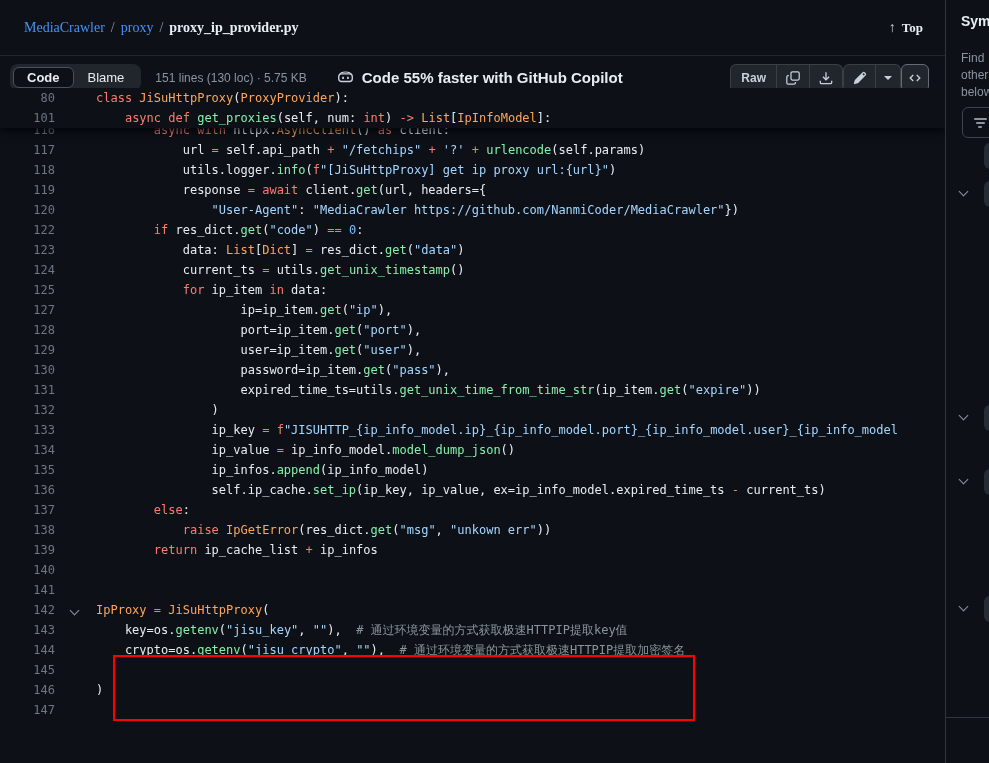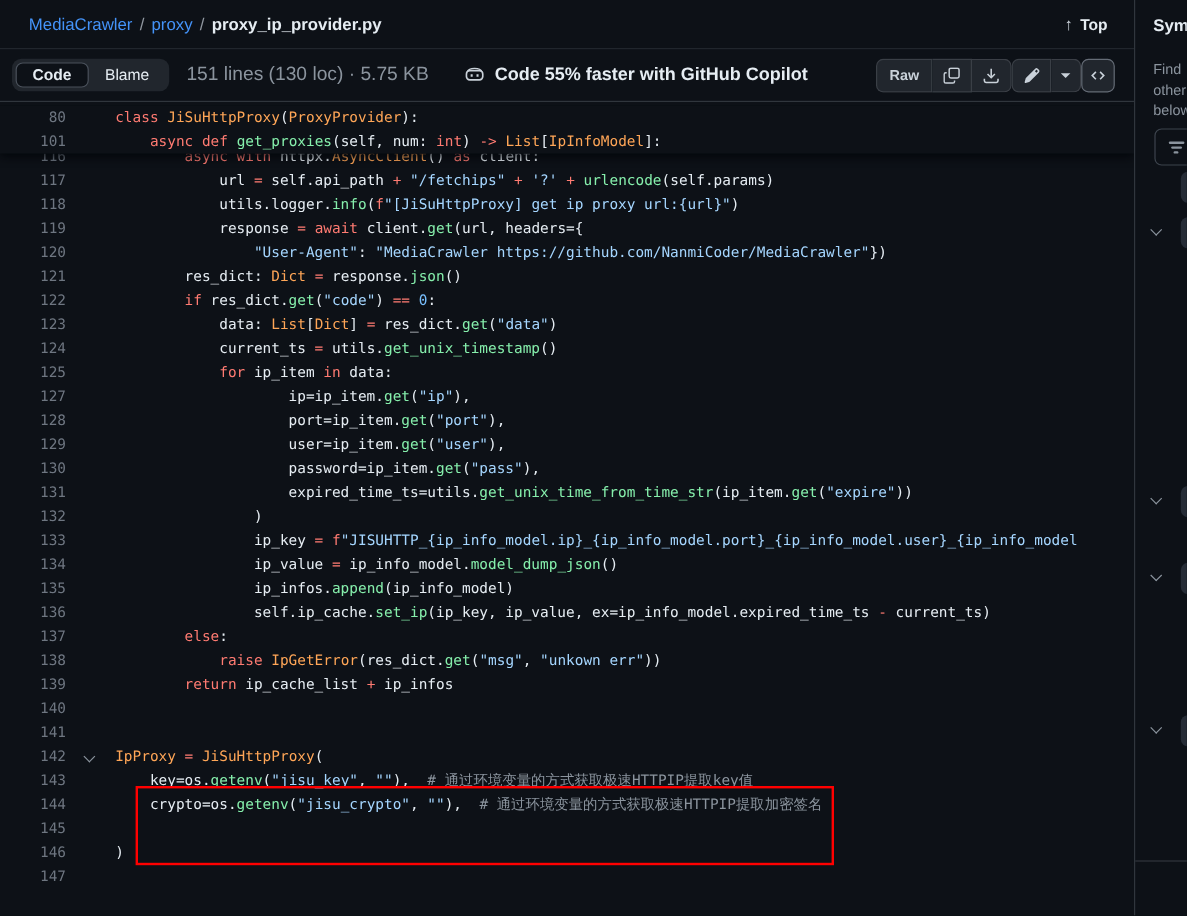--- a/index.html
+++ b/index.html
@@ -2,37 +2,37 @@
 <html><head>
 <meta charset="utf-8">
 <style>
   * { margin:0; padding:0; box-sizing:border-box; }
   body { background:#0d1117; }
   .page{position:relative;width:989px;height:763px;background:#0d1117;overflow:hidden;
         font-family:"Liberation Sans",sans-serif;color:#e6edf3;}
   .main{position:absolute;left:0;top:0;width:945px;height:763px;}
 
   
-  .crumb-bar{height:41px;display:flex;align-items:center;padding:0 22px 0 24px;
-             border-bottom:1px solid #21262d;}
+  .crumb-bar{height:56px;display:flex;align-items:center;padding:0 22px 0 24px;
+             border-bottom:1px solid #21262d;font-family:Liberation Serif, serif;}
   .crumb{display:flex;align-items:center;font-size:14px;white-space:pre;}
   .crumb a{color:#4493f8;text-decoration:none;cursor:pointer;}
   .crumb .sep{color:#9198a1;padding:0 6px;}
   .crumb .file{color:#e6edf3;font-weight:700;}
   .top-btn{margin-left:auto;display:flex;align-items:center;gap:6px;color:#e6edf3;
            font-size:13px;font-weight:600;cursor:pointer;}
   .top-btn .arrow{color:#c9d1d9;font-size:14px;font-weight:400;}
 
   
   .toolbar{height:44px;display:flex;align-items:center;padding:0 16px 0 10px;
            border-bottom:1px solid #30363d;}
   .seg{display:flex;align-items:center;background:#21262d;border-radius:8px;padding:3px;}
   .seg-btn{font-size:13px;color:#e6edf3;padding:3px 14px;border-radius:6px;cursor:pointer;}
   .seg-btn.on{background:#0d1117;border:1px solid #4a515b;font-weight:600;padding:2px 13px;}
-  .file-info{color:#8b949e;font-size:16px;margin-left:14px;white-space:pre;}
+  .file-info{color:#8b949e;font-size:12px;margin-left:14px;white-space:pre;}
   .copilot{display:flex;align-items:center;gap:8px;margin-left:30px;font-size:15px;font-weight:700;color:#e6edf3;}
   .btn-row{margin-left:auto;display:flex;align-items:center;gap:0;}
   .group{display:flex;}
   .btn{height:28px;background:#21262d;border:1px solid rgba(240,246,252,0.12);
        color:#c9d1d9;font-size:12px;font-weight:600;display:flex;align-items:center;
        justify-content:center;cursor:pointer;}
   .group .btn{border-radius:0;border-left-width:0;}
   .group .btn:first-child{border-radius:6px 0 0 6px;border-left-width:1px;}
   .group .btn:last-child{border-radius:0 6px 6px 0;}
   .group .btn:only-child{border-radius:6px;}
@@ -178,21 +178,20 @@
           <div class="code-row"><div class="gutter"><span class="ln">101</span><span class="fold"></span></div><div class="src"><span class="tk tk-d">    </span><span class="tk tk-k">async</span><span class="tk tk-d"> </span><span class="tk tk-k">def</span><span class="tk tk-d"> </span><span class="tk tk-f">get_proxies</span><span class="tk tk-d">(self, num: </span><span class="tk tk-k">int</span><span class="tk tk-d">) </span><span class="tk tk-k">-&gt;</span><span class="tk tk-d"> </span><span class="tk tk-o">List</span><span class="tk tk-d">[</span><span class="tk tk-o">IpInfoModel</span><span class="tk tk-d">]:</span></div></div>
         </div>
       <div class="cutrow" id="cut-line">
           <div class="code-row"><div class="gutter"><span class="ln">116</span><span class="fold"></span></div><div class="src"><span class="tk tk-d">        </span><span class="tk tk-k">async</span><span class="tk tk-d"> </span><span class="tk tk-k">with</span><span class="tk tk-d"> httpx.</span><span class="tk tk-o">AsyncClient</span><span class="tk tk-d">() </span><span class="tk tk-k">as</span><span class="tk tk-d"> client:</span></div></div>
         </div>
       <div id="code-lines">
           <div class="code-row"><div class="gutter"><span class="ln">117</span><span class="fold"></span></div><div class="src"><span class="tk tk-d">            url </span><span class="tk tk-k">=</span><span class="tk tk-d"> self.api_path </span><span class="tk tk-k">+</span><span class="tk tk-d"> </span><span class="tk tk-s">"/fetchips"</span><span class="tk tk-d"> </span><span class="tk tk-k">+</span><span class="tk tk-d"> </span><span class="tk tk-s">'?'</span><span class="tk tk-d"> </span><span class="tk tk-k">+</span><span class="tk tk-d"> </span><span class="tk tk-f">urlencode</span><span class="tk tk-d">(self.params)</span></div></div>
           <div class="code-row"><div class="gutter"><span class="ln">118</span><span class="fold"></span></div><div class="src"><span class="tk tk-d">            utils.logger.</span><span class="tk tk-f">info</span><span class="tk tk-d">(</span><span class="tk tk-k">f</span><span class="tk tk-s">"[JiSuHttpProxy] get ip proxy url:{url}"</span><span class="tk tk-d">)</span></div></div>
           <div class="code-row"><div class="gutter"><span class="ln">119</span><span class="fold"></span></div><div class="src"><span class="tk tk-d">            response </span><span class="tk tk-k">=</span><span class="tk tk-d"> </span><span class="tk tk-k">await</span><span class="tk tk-d"> client.</span><span class="tk tk-f">get</span><span class="tk tk-d">(url, headers={</span></div></div>
           <div class="code-row"><div class="gutter"><span class="ln">120</span><span class="fold"></span></div><div class="src"><span class="tk tk-d">                </span><span class="tk tk-s">"User-Agent"</span><span class="tk tk-d">: </span><span class="tk tk-s">"MediaCrawler https://github.com/NanmiCoder/MediaCrawler"</span><span class="tk tk-d">})</span></div></div>
-          <div class="code-row"><div class="gutter"><span class="ln">121</span><span class="fold"></span></div><div class="src"><span class="tk tk-d">        res_dict: </span><span class="tk tk-o">Dict</span><span class="tk tk-d"> </span><span class="tk tk-k">=</span><span class="tk tk-d"> response.</span><span class="tk tk-f">json</span><span class="tk tk-d">()</span></div></div>
           <div class="code-row"><div class="gutter"><span class="ln">122</span><span class="fold"></span></div><div class="src"><span class="tk tk-d">        </span><span class="tk tk-k">if</span><span class="tk tk-d"> res_dict.</span><span class="tk tk-f">get</span><span class="tk tk-d">(</span><span class="tk tk-s">"code"</span><span class="tk tk-d">) </span><span class="tk tk-k">==</span><span class="tk tk-d"> </span><span class="tk tk-n">0</span><span class="tk tk-d">:</span></div></div>
           <div class="code-row"><div class="gutter"><span class="ln">123</span><span class="fold"></span></div><div class="src"><span class="tk tk-d">            data: </span><span class="tk tk-o">List</span><span class="tk tk-d">[</span><span class="tk tk-o">Dict</span><span class="tk tk-d">] </span><span class="tk tk-k">=</span><span class="tk tk-d"> res_dict.</span><span class="tk tk-f">get</span><span class="tk tk-d">(</span><span class="tk tk-s">"data"</span><span class="tk tk-d">)</span></div></div>
           <div class="code-row"><div class="gutter"><span class="ln">124</span><span class="fold"></span></div><div class="src"><span class="tk tk-d">            current_ts </span><span class="tk tk-k">=</span><span class="tk tk-d"> utils.</span><span class="tk tk-f">get_unix_timestamp</span><span class="tk tk-d">()</span></div></div>
           <div class="code-row"><div class="gutter"><span class="ln">125</span><span class="fold"></span></div><div class="src"><span class="tk tk-d">            </span><span class="tk tk-k">for</span><span class="tk tk-d"> ip_item </span><span class="tk tk-k">in</span><span class="tk tk-d"> data:</span></div></div>
           <div class="code-row"><div class="gutter"><span class="ln">127</span><span class="fold"></span></div><div class="src"><span class="tk tk-d">                    ip=ip_item.</span><span class="tk tk-f">get</span><span class="tk tk-d">(</span><span class="tk tk-s">"ip"</span><span class="tk tk-d">),</span></div></div>
           <div class="code-row"><div class="gutter"><span class="ln">128</span><span class="fold"></span></div><div class="src"><span class="tk tk-d">                    port=ip_item.</span><span class="tk tk-f">get</span><span class="tk tk-d">(</span><span class="tk tk-s">"port"</span><span class="tk tk-d">),</span></div></div>
           <div class="code-row"><div class="gutter"><span class="ln">129</span><span class="fold"></span></div><div class="src"><span class="tk tk-d">                    user=ip_item.</span><span class="tk tk-f">get</span><span class="tk tk-d">(</span><span class="tk tk-s">"user"</span><span class="tk tk-d">),</span></div></div>
           <div class="code-row"><div class="gutter"><span class="ln">130</span><span class="fold"></span></div><div class="src"><span class="tk tk-d">                    password=ip_item.</span><span class="tk tk-f">get</span><span class="tk tk-d">(</span><span class="tk tk-s">"pass"</span><span class="tk tk-d">),</span></div></div>
           <div class="code-row"><div class="gutter"><span class="ln">131</span><span class="fold"></span></div><div class="src"><span class="tk tk-d">                    expired_time_ts=utils.</span><span class="tk tk-f">get_unix_time_from_time_str</span><span class="tk tk-d">(ip_item.</span><span class="tk tk-f">get</span><span class="tk tk-d">(</span><span class="tk tk-s">"expire"</span><span class="tk tk-d">))</span></div></div>
           <div class="code-row"><div class="gutter"><span class="ln">132</span><span class="fold"></span></div><div class="src"><span class="tk tk-d">                )</span></div></div>

